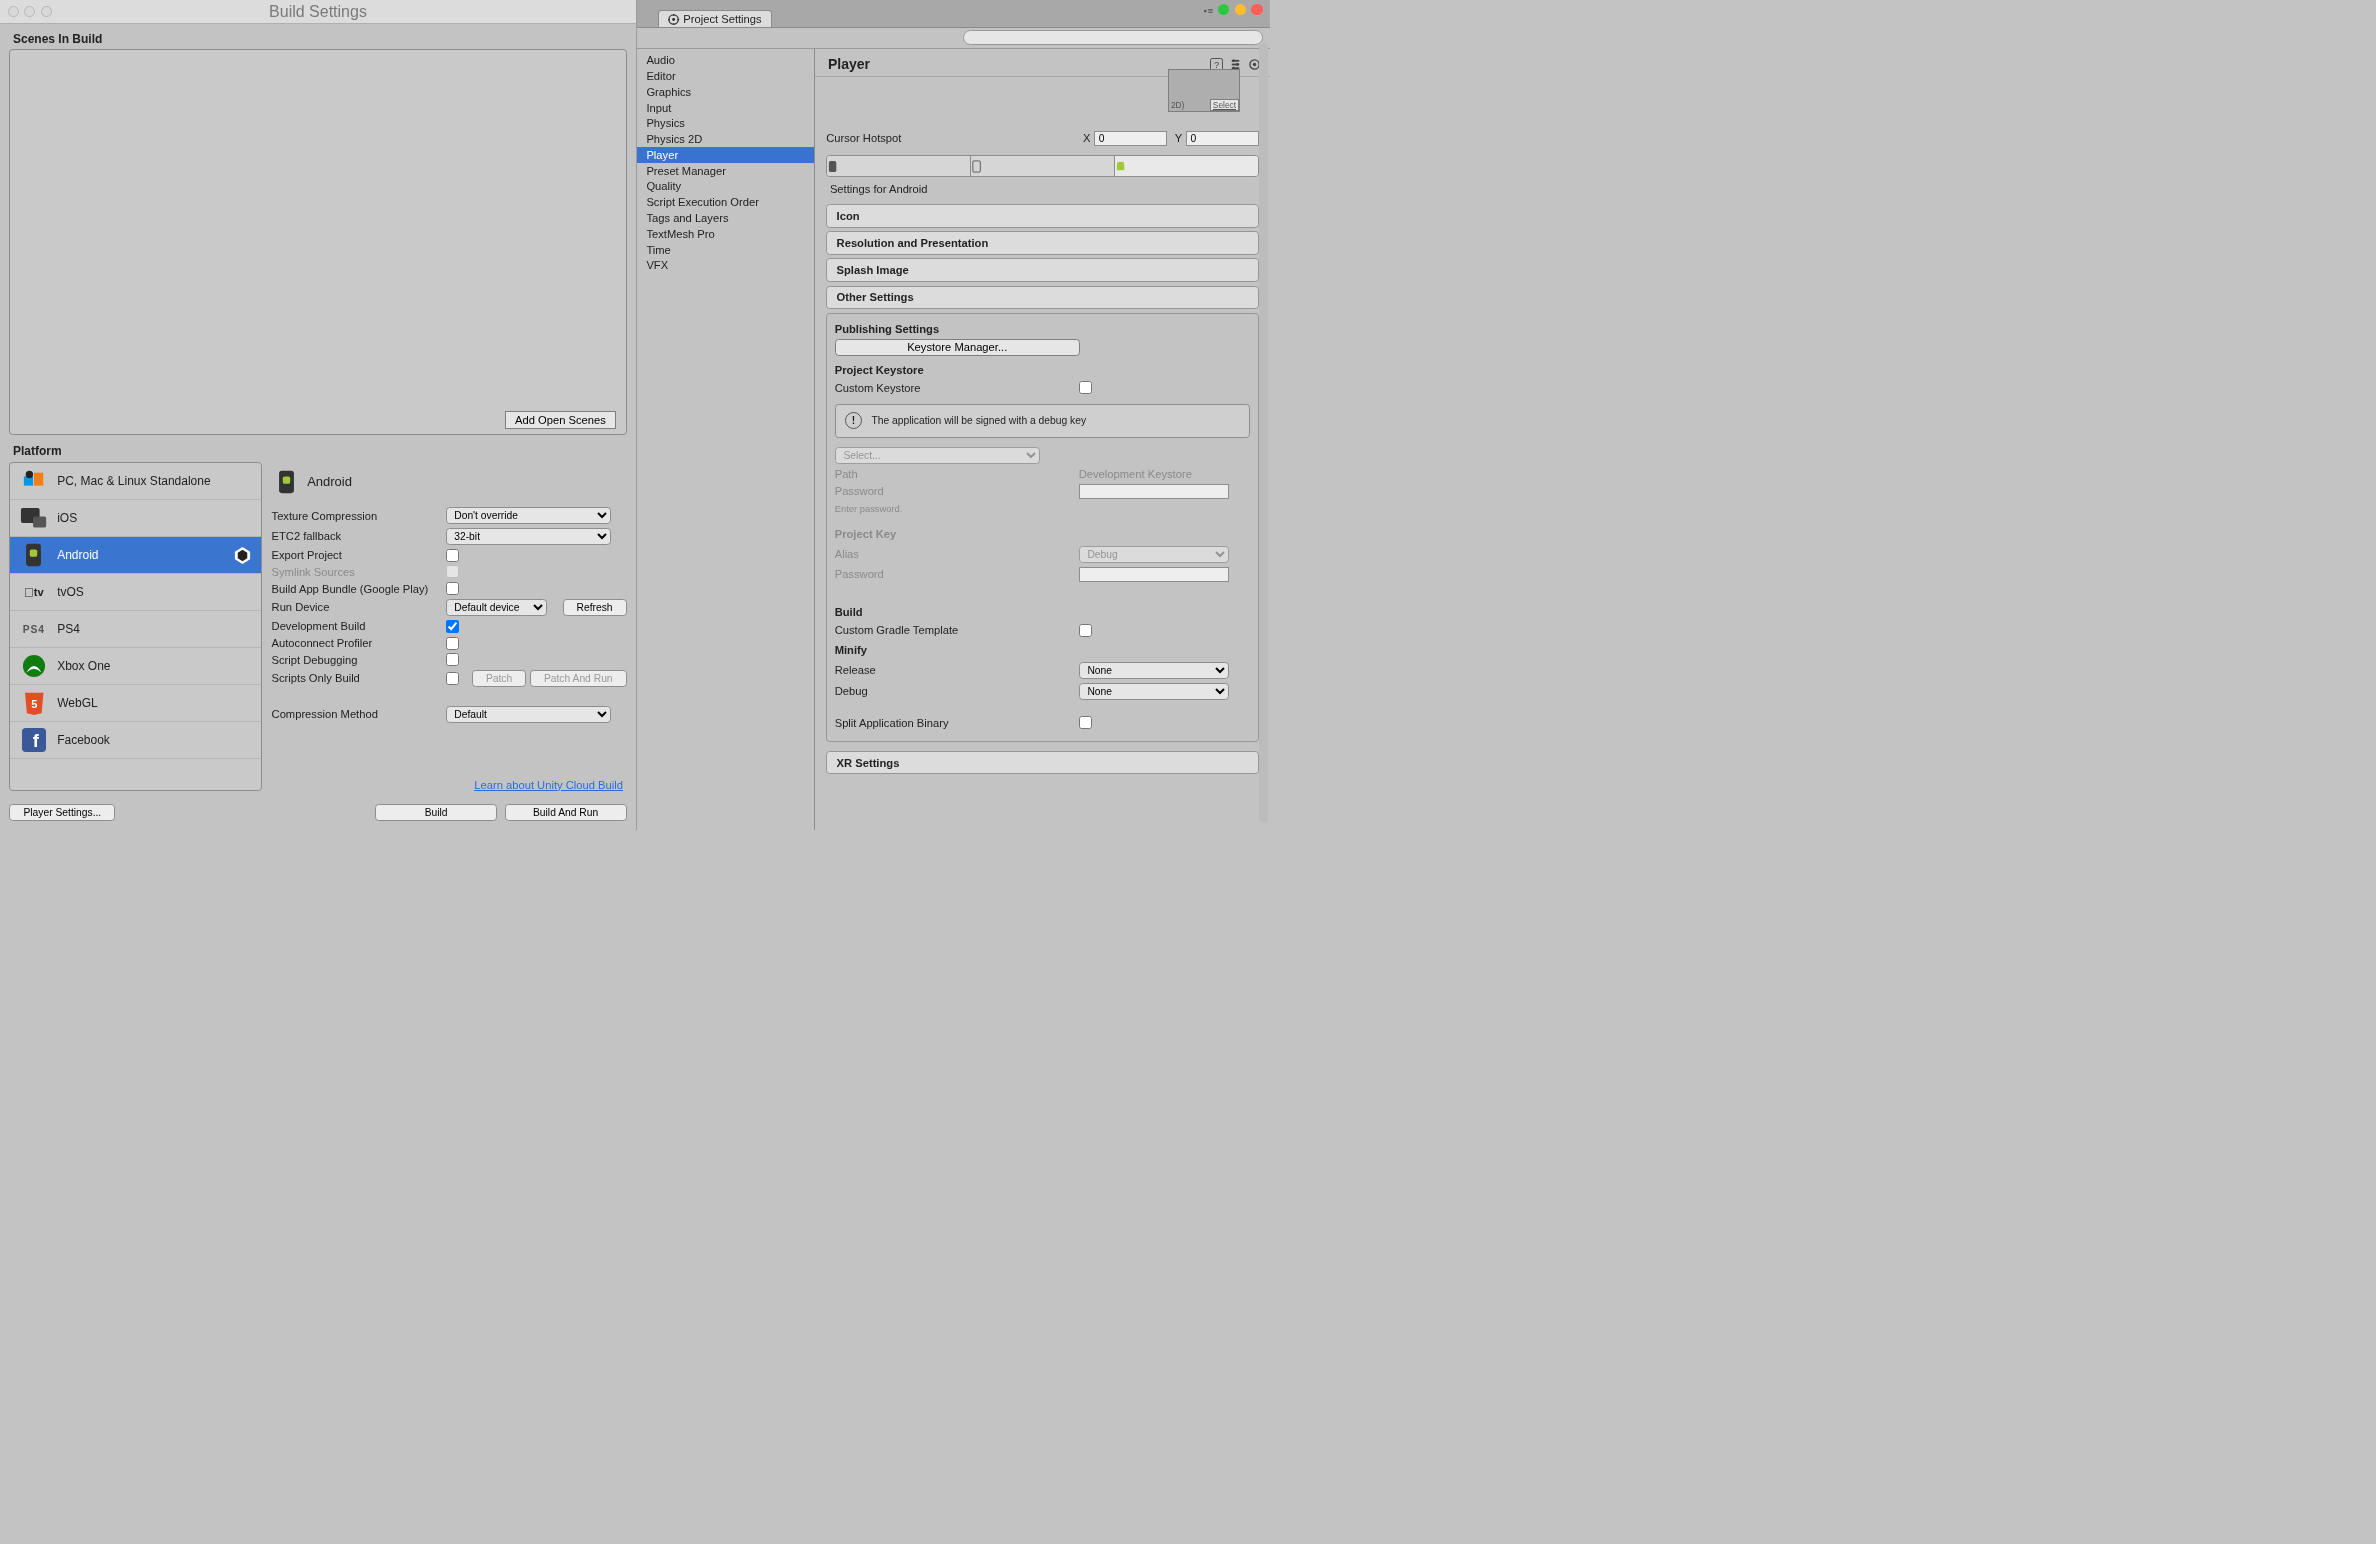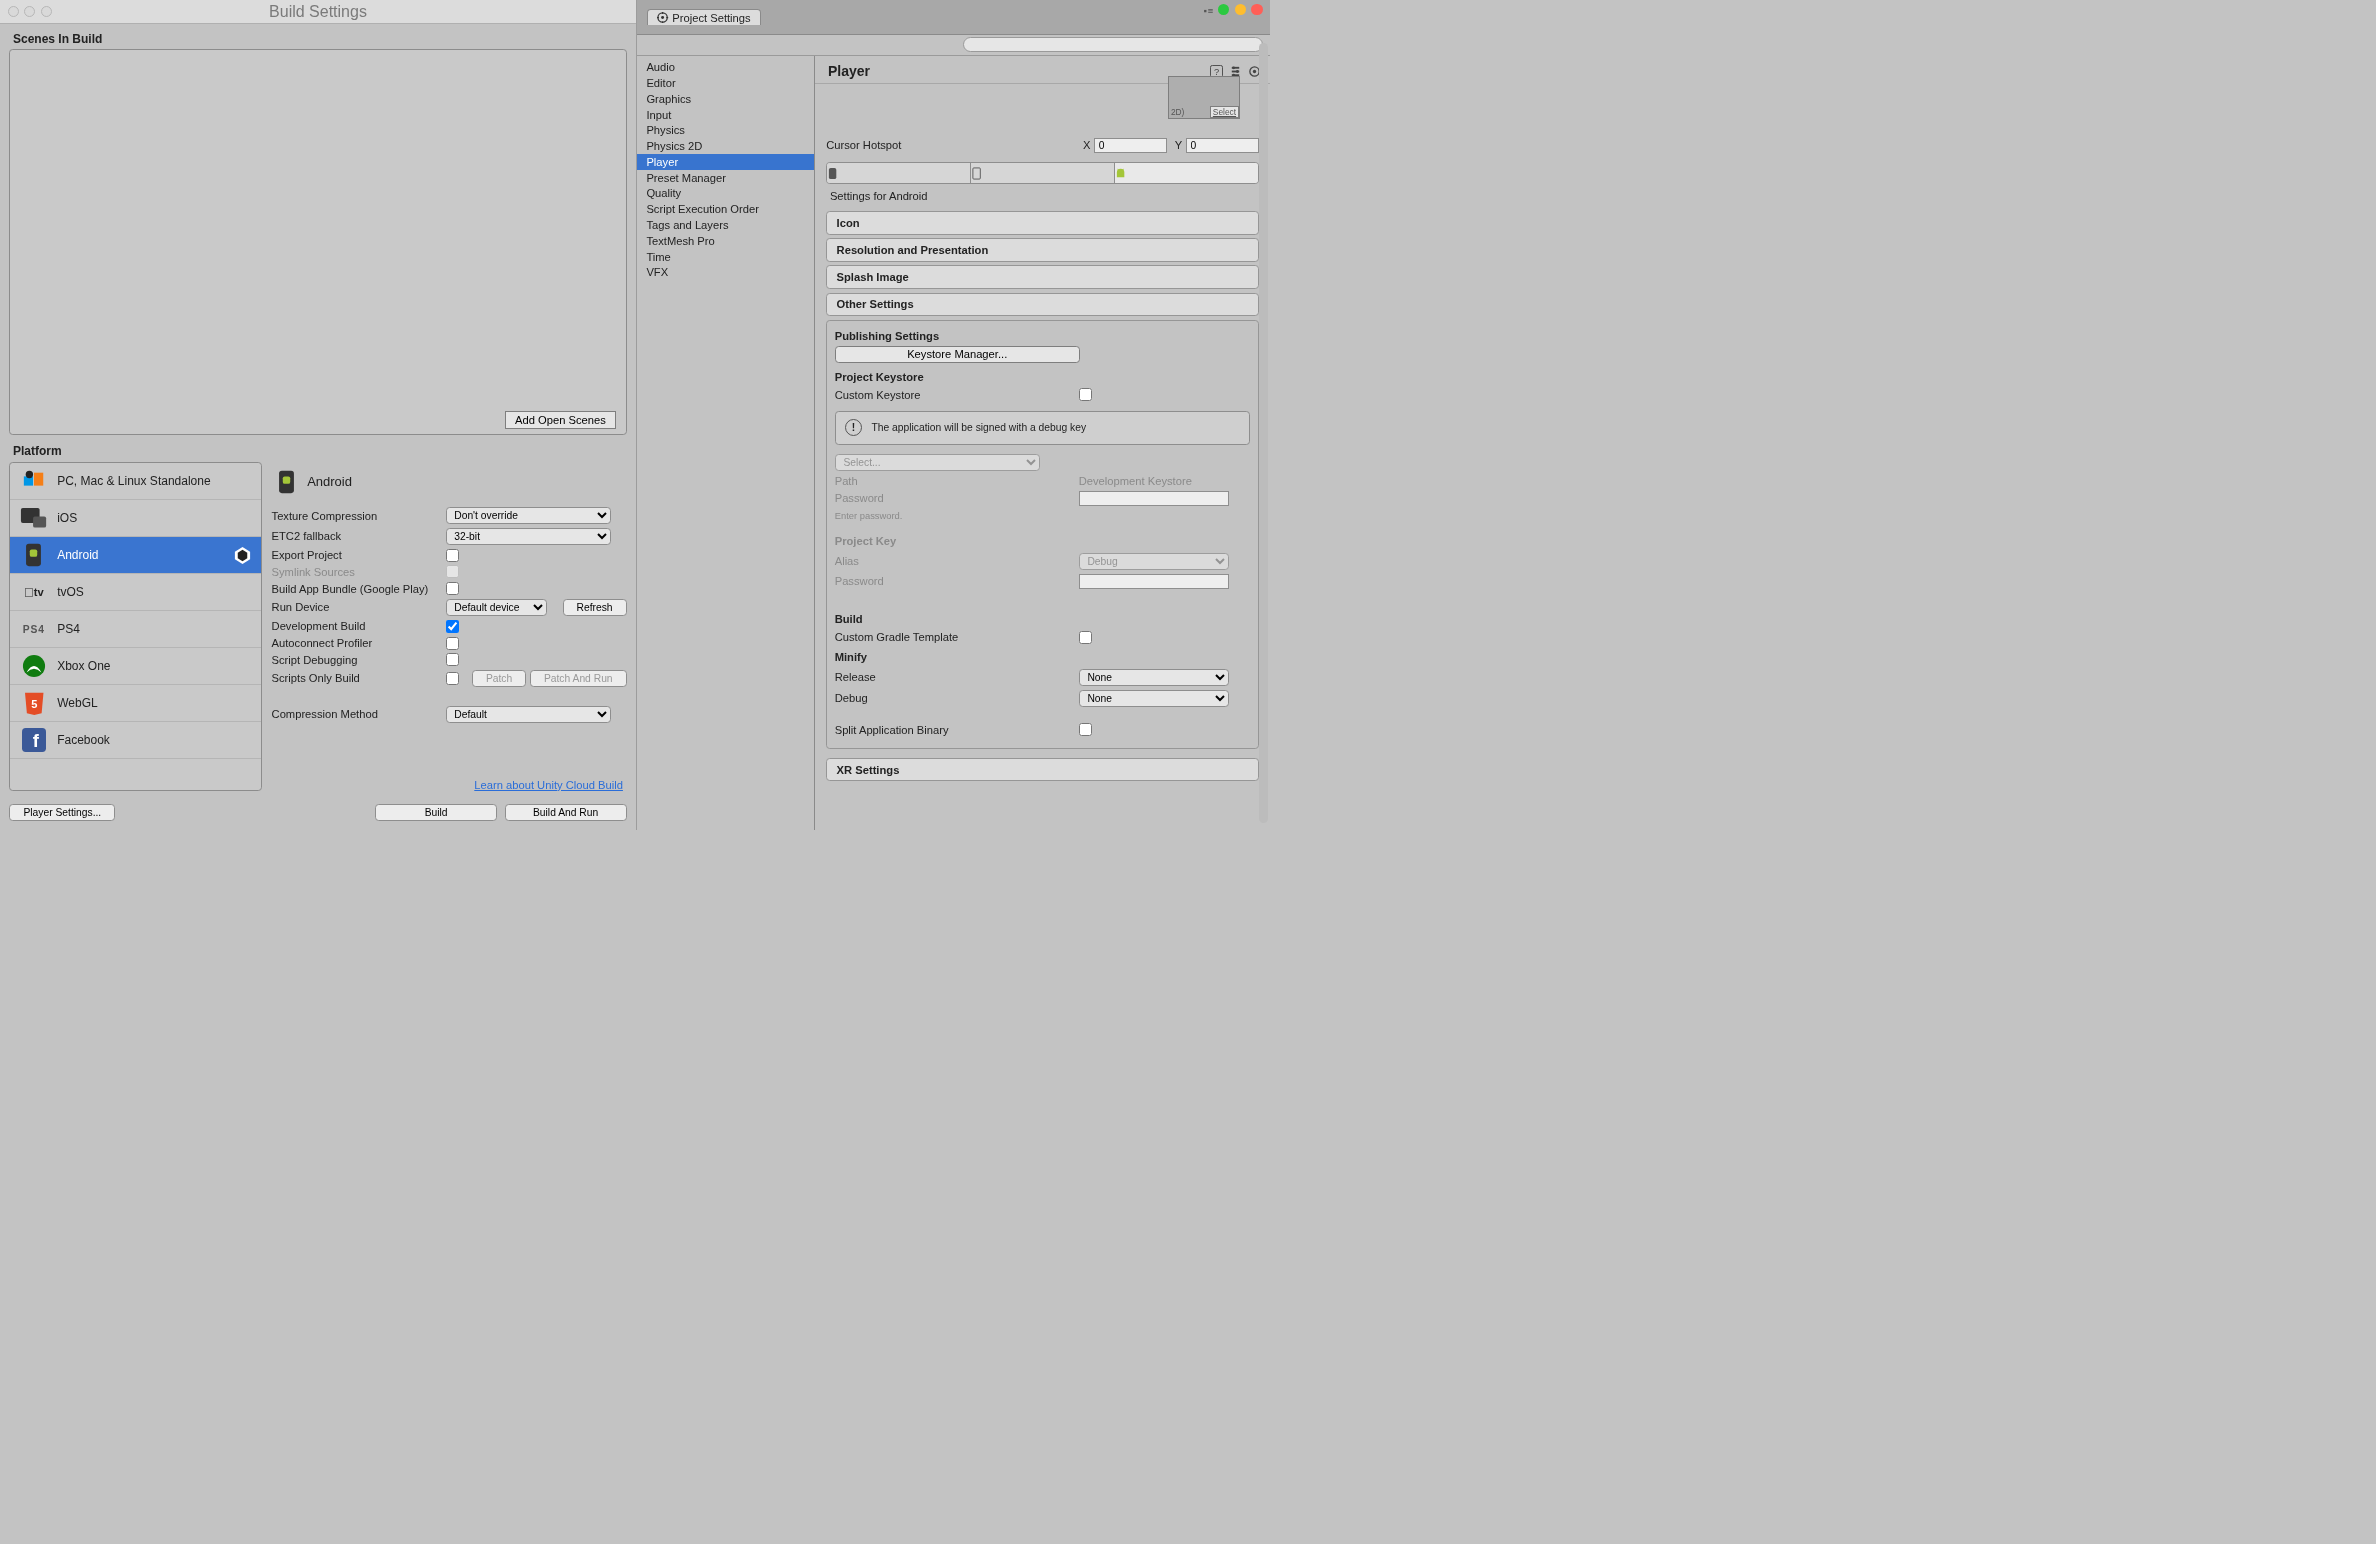--- a/index.html
+++ b/index.html
@@ -100,25 +100,25 @@
 
   
   .win-right {
     flex:1;
     display:flex;
     flex-direction:column;
     background:#c3c3c3;
     position:relative;
   }
   .tabbar {
-    height:35px;
+    height:28px;
     background:#a8a8a8;
     display:flex;
-    align-items:center;
-    padding-left:10px;
+    align-items:flex-end;
+    padding-left:21px;
     border-bottom:0.9px solid #8a8a8a;
     position:relative;
   }
   .tab {
     background:#dcdcdc;
     border:0.9px solid #8a8a8a;
     border-bottom:none;
     border-radius:3.7px 3.7px 0 0;
     padding:1.9px 9.4px;
     font-size:11.2px;

